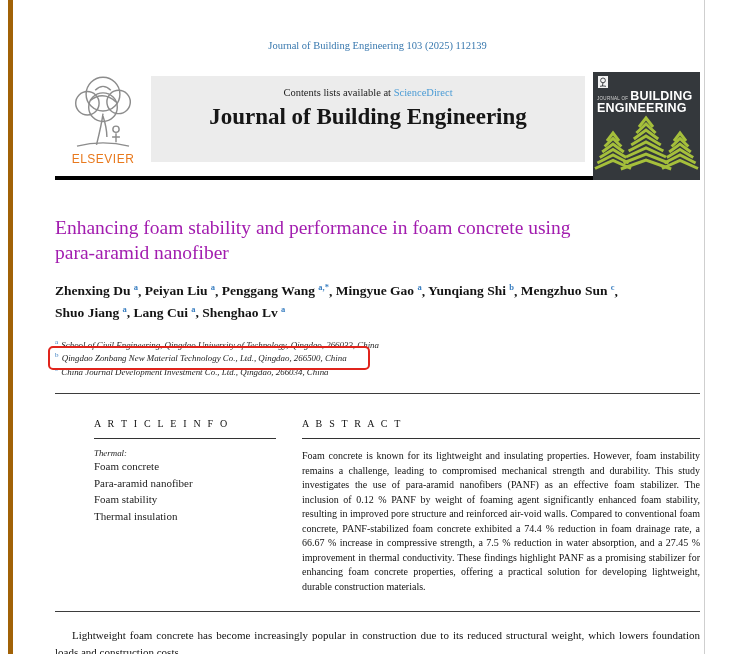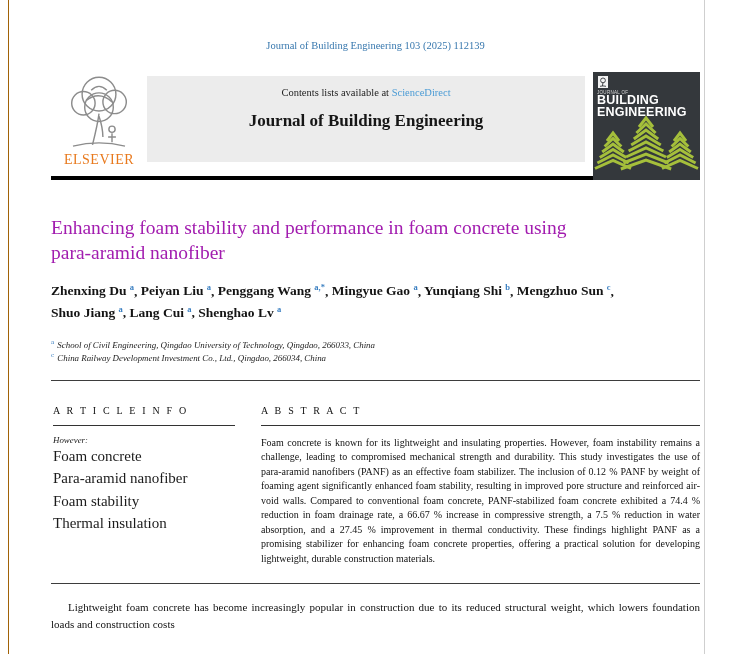--- a/index.html
+++ b/index.html
@@ -3,61 +3,61 @@
 <meta charset="utf-8">
 <style>
   html,body{margin:0;padding:0;}
   body{
     width:729px;height:654px;position:relative;overflow:hidden;
     background:#ffffff;color:#1b1b1b;
     font-family:"Liberation Serif", serif;
   }
   .sheet{
     position:absolute;left:8px;top:0;width:697px;height:654px;
-    border-left:1px solid #a16207;border-right:1px solid #cfcfcf;
+    border-left:5px solid #a16207;border-right:1px solid #cfcfcf;
     padding:0 4px 0 42px;box-sizing:border-box;
   }
   
   .citation{margin-top:40px;text-align:center;font-size:10.5px;color:#3878ae;}
   
   .header-row{margin-top:21px;display:flex;position:relative;height:108px;}
   .black-bar{position:absolute;left:0;right:0;bottom:0;height:4.5px;background:#000;}
   .logo-box{width:96px;height:102px;display:flex;flex-direction:column;align-items:center;background:#fff;}
   .logo-box svg{display:block;}
-  .elsevier-word{font-size:14px;color:#e8791d;letter-spacing:0.5px;margin-top:-2px;font-family:Liberation Serif, serif;}
+  .elsevier-word{font-size:12px;color:#e8791d;letter-spacing:0.5px;margin-top:-2px;font-family:Liberation Sans, sans-serif;}
   .gray-box{flex:1;height:86px;margin-top:4px;background:#ececec;text-align:center;}
   .contents-line{margin-top:11px;font-size:10.5px;color:#1d1d1d;}
   .link-blue{color:#4a9bd5;text-decoration:none;cursor:pointer;}
-  .journal-title{margin-top:13px;font-size:17px;font-weight:bold;color:#161616;}
+  .journal-title{margin-top:6px;font-size:23px;font-weight:bold;color:#161616;}
   .homepage-line{margin-top:15px;font-size:10px;font-family:"Liberation Sans",sans-serif;color:#2e2e2e;}
   
   .cover{width:107px;height:108px;margin-left:8px;position:relative;z-index:2;background:#34383c;overflow:hidden;cursor:pointer;}
   .cover-mini-logo{position:absolute;top:4px;left:5px;width:10px;height:12px;background:#f2f2f2;display:flex;align-items:center;justify-content:center;}
   .cover-head{position:absolute;top:19px;left:4px;color:#ffffff;font-family:"Liberation Sans",sans-serif;line-height:0.95;}
-  .cover-line1{display:flex;align-items:baseline;flex-direction:column;}
+  .cover-line1{display:flex;align-items:baseline;}
   .cover-kicker{font-size:4.5px;letter-spacing:0.3px;color:#d8d8d8;margin-right:2px;}
   .cover-big{font-size:12.5px;font-weight:bold;letter-spacing:0.2px;}
   .cover-trees{position:absolute;left:0;bottom:3px;}
   
   .art-title{margin-top:36px;font-size:19.5px;line-height:1.28;max-width:548px;color:#a21caf;}
   .authors{margin-top:15px;font-size:13.5px;font-weight:bold;line-height:1.55;max-width:578px;color:#141414;}
   .authors sup{color:#3a7fc1;font-weight:bold;font-size:8.5px;}
   .affils{margin-top:14px;font-size:8.9px;line-height:1.4;color:#222;}
   .affil-line{position:relative;font-style:italic;}
   .affil-line sup{color:#3a7fc1;font-style:normal;font-size:7px;margin-right:1px;}
   .red-box{position:absolute;left:-7px;top:-5px;width:318px;height:20px;
     border:2.5px solid #e0241c;border-radius:5px;pointer-events:none;z-index:3;}
   .rule{border:0;border-top:1.2px solid #3d3d3d;margin:15px 0 0 0;}
   
-  .cols{display:flex;gap:26px;padding:24px 0 0 2px;}
+  .cols{display:flex;gap:26px;padding:24px 0 0 2px;margin-left:37px;}
   .col-left{width:182px;flex:none;}
   .col-right{flex:1;}
   .col-heading{font-size:10px;letter-spacing:2.2px;color:#111;padding-bottom:9px;border-bottom:1.1px solid #333;}
   .kw-label{font-style:italic;font-size:8.9px;margin-top:9px;}
-  .kw{font-size:15px;line-height:1.5;}
+  .kw{font-size:11px;line-height:1.5;}
   .abstract-text{margin-top:10px;font-size:10px;line-height:1.45;text-align:justify;color:#111;}
   .bottom-rule{margin-top:17px;}
   .intro-heading{margin-top:23px;font-size:11.5px;font-weight:bold;color:#111;}
   .intro-para{margin-top:15px;font-size:11px;line-height:1.5;text-align:justify;text-indent:17px;color:#121212;}
 </style>
 </head>
 <body>
 
 <div class="sheet">
 
@@ -138,29 +138,30 @@
 
     <div class="black-bar"></div>
   </div>
 
   <div class="art-title">Enhancing foam stability and performance in foam concrete using para-aramid nanofiber</div>
 
   <div class="authors"><span><span>Zhenxing Du </span><sup>a</sup></span><span>, </span><span><span>Peiyan Liu </span><sup>a</sup></span><span>, </span><span><span>Penggang Wang </span><sup>a,*</sup></span><span>, </span><span><span>Mingyue Gao </span><sup>a</sup></span><span>, </span><span><span>Yunqiang Shi </span><sup>b</sup></span><span>, </span><span><span>Mengzhuo Sun </span><sup>c</sup></span><span>, </span><span><span>Shuo Jiang </span><sup>a</sup></span><span>, </span><span><span>Lang Cui </span><sup>a</sup></span><span>, </span><span><span>Shenghao Lv </span><sup>a</sup></span></div>
 
   <div class="affils">
       <div class="affil-line"><sup>a</sup><span> School of Civil Engineering, Qingdao University of Technology, Qingdao, 266033, China</span></div>
-      <div class="affil-line"><sup>c</sup><span> China Railway Development Investment Co., Ltd., Qingdao, 266034, China</span></div>
+      <div class="affil-line"><sup>b</sup><span> Qingdao Zonbang New Material Technology Co., Ltd., Qingdao, 266500, China</span><div class="red-box"></div></div>
+      <div class="affil-line"><sup>c</sup><span> China Journal Development Investment Co., Ltd., Qingdao, 266034, China</span></div>
     </div>
 
   <hr class="rule">
 
   <div class="cols">
     <div class="col-left">
       <div class="col-heading">A R T I C L E  I N F O</div>
-      <div class="kw-label">However:</div>
+      <div class="kw-label">Thermal:</div>
       <div>
           <div class="kw">Foam concrete</div>
           <div class="kw">Para-aramid nanofiber</div>
           <div class="kw">Foam stability</div>
           <div class="kw">Thermal insulation</div>
         </div>
     </div>
     <div class="col-right">
       <div class="col-heading">A B S T R A C T</div>
       <div class="abstract-text">Foam concrete is known for its lightweight and insulating properties. However, foam instability remains a challenge, leading to compromised mechanical strength and durability. This study investigates the use of para-aramid nanofibers (PANF) as an effective foam stabilizer. The inclusion of 0.12 % PANF by weight of foaming agent significantly enhanced foam stability, resulting in improved pore structure and reinforced air-void walls. Compared to conventional foam concrete, PANF-stabilized foam concrete exhibited a 74.4 % reduction in foam drainage rate, a 66.67 % increase in compressive strength, a 7.5 % reduction in water absorption, and a 27.45 % improvement in thermal conductivity. These findings highlight PANF as a promising stabilizer for enhancing foam concrete properties, offering a practical solution for developing lightweight, durable construction materials.</div>

